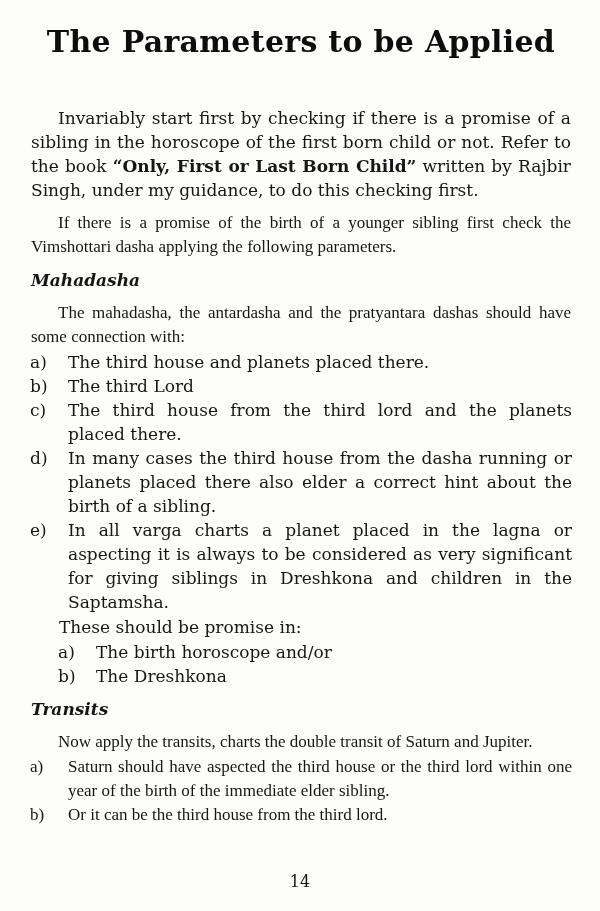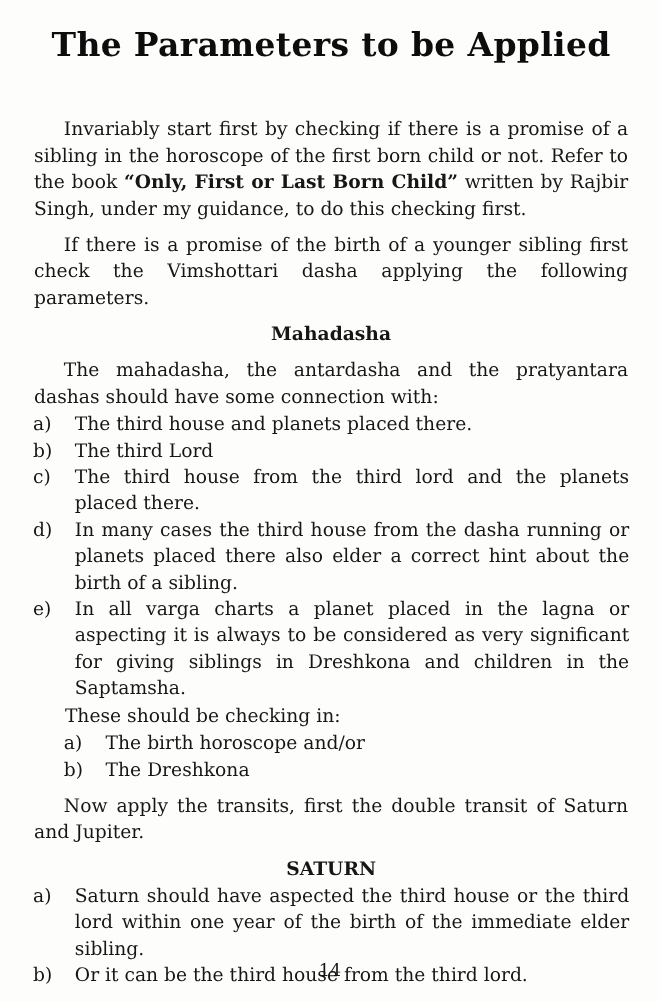--- a/index.html
+++ b/index.html
@@ -30,25 +30,26 @@
     color: #0d0d0d;
   }
   .body-text {
     margin-top: 47px;
     font-size: 17px;
     line-height: 24px;
     text-align: justify;
   }
   p { margin: 1px; }
   .indent { text-indent: 27px; }
-  .gap { margin-top: 9px; }
+  .gap { margin-top: 9px; font-family: Liberation Serif, serif; }
   .heading {
     font-weight: bold;
     margin-top: 9px;
-    text-align: center;
+    text-align: left;
+    font-style: italic;
   }
   .alpha-list {
     list-style: none;
     margin: 0;
     padding: 0;
   }
   .alpha-list li {
     display: flex;
   }
   .alpha-list .marker {
@@ -110,37 +111,37 @@
         <span class="marker">d)</span>
         <span class="li-text">In many cases the third house from the dasha running or planets placed there also elder a correct hint about the birth of a sibling.</span>
       </li>
       <li>
         <span class="marker">e)</span>
         <span class="li-text">In all varga charts a planet placed in the lagna or aspecting it is always to be considered as very significant for giving siblings in Dreshkona and children in the Saptamsha.</span>
       </li>
     </ul>
 
     <div class="sub-block">
-      <p>These should be checking in:</p>
+      <p>These should be promise in:</p>
       <ul class="alpha-list">
         <li>
           <span class="marker">a)</span>
           <span class="li-text">The birth horoscope and/or</span>
         </li>
         <li>
           <span class="marker">b)</span>
           <span class="li-text">The Dreshkona</span>
         </li>
       </ul>
     </div>
 
+    <p class="heading">Transits</p>
 
-    <p class="indent gap">Now apply the transits, first the double transit of Saturn and Jupiter.</p>
+    <p class="indent gap">Now apply the transits, charts the double transit of Saturn and Jupiter.</p>
 
-    <p class="heading">SATURN</p>
 
     <ul class="alpha-list gap">
       <li>
         <span class="marker">a)</span>
         <span class="li-text">Saturn should have aspected the third house or the third lord within one year of the birth of the immediate elder sibling.</span>
       </li>
       <li>
         <span class="marker">b)</span>
         <span class="li-text">Or it can be the third house from the third lord.</span>
       </li>

